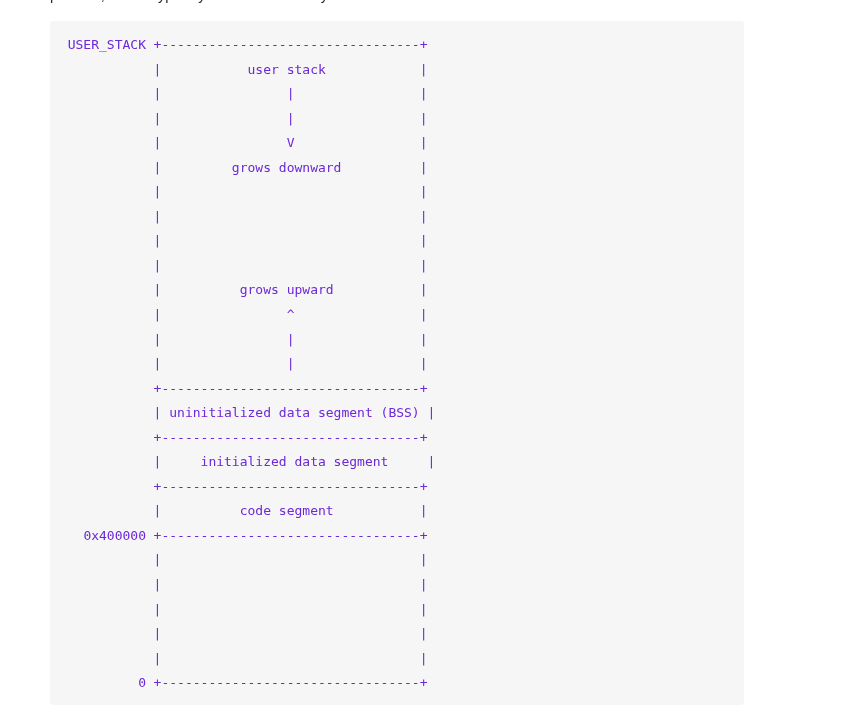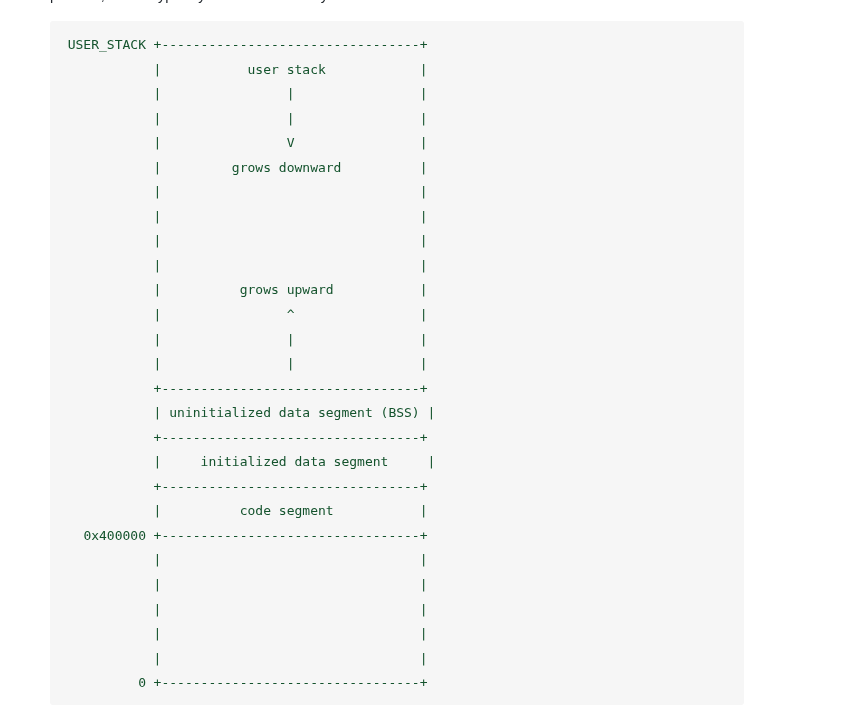--- a/index.html
+++ b/index.html
@@ -42,21 +42,21 @@
     overflow: hidden;
     box-sizing: border-box;
   }
 
   #memory-layout-pre {
     margin: 0;
     padding: 12px 0 0 13px;
     font-family: "DejaVu Sans Mono", "Liberation Mono", monospace;
     font-size: 13px;
     line-height: 24.55px;
-    color: #14532d;
+    color: #6d28d9;
     white-space: pre;
     letter-spacing: 0px;
     -webkit-font-smoothing: antialiased;
   }
 
   .diagram-row {
     display: block;
     white-space: pre;
     height: 24.55px;
   }

